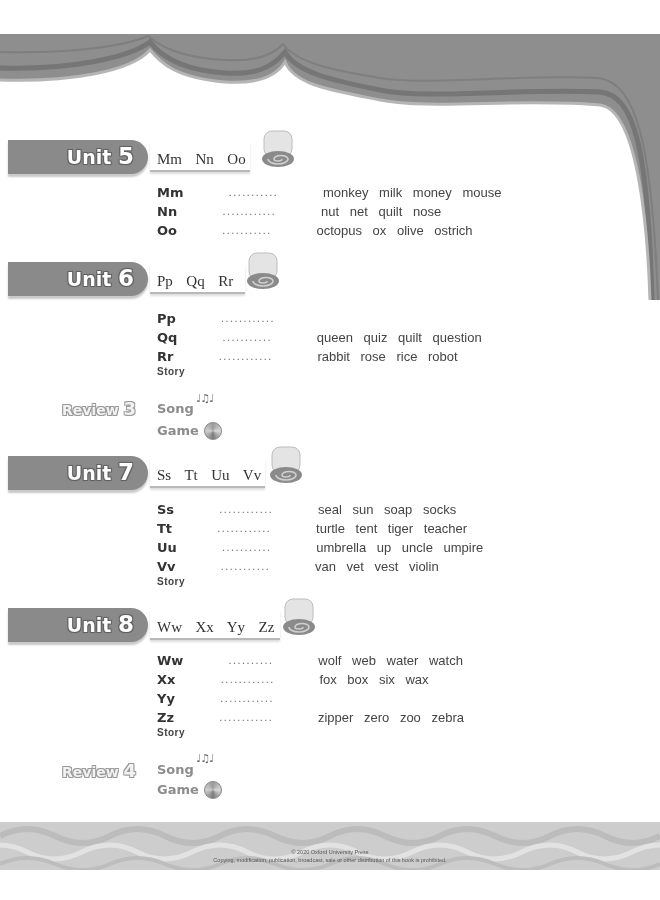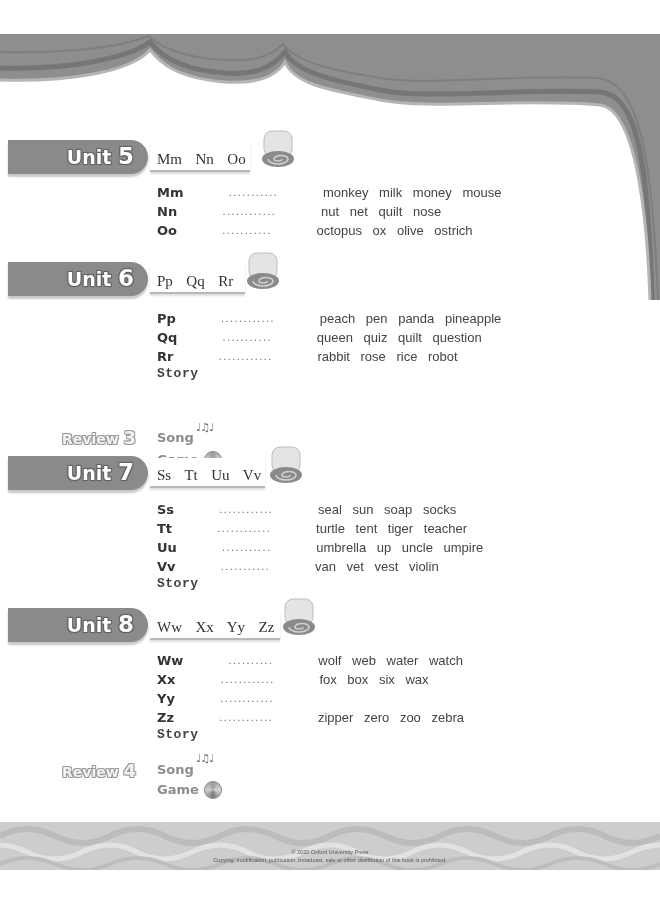--- a/index.html
+++ b/index.html
@@ -41,22 +41,22 @@
     .scroll-roll {
       position: absolute; width: 40px; height: 40px; top: -8px;
     }
 
     .word-list { position: absolute; left: 157px; }
     .word-row { height: 19px; display: flex; align-items: center; font-size: 13px; white-space: nowrap; gap: 45px; }
     .word-row .letter { font-weight: bold; color: #333; font-family: "DejaVu Sans", sans-serif; }
     .word-row .dots { color: #777; letter-spacing: 1px; font-size: 11px; }
     .word-row .words { color: #444; word-spacing: 7px; font-family: "Liberation Sans", sans-serif; font-size: 13px; }
     .story {
-      height: 19px; font-weight: bold; font-size: 13px; color: #444;
-      font-family: Liberation Mono, monospace; letter-spacing: 0.5px;
+      height: 19px; font-weight: bold; font-size: 10px; color: #444;
+      font-family: Liberation Sans, sans-serif; letter-spacing: 0.5px;
     }
 
     .review-block { position: absolute; left: 0; width: 320px; }
     .review-label {
       position: absolute; left: 62px; top: 0px;
       font-family: "DejaVu Sans", sans-serif; font-weight: bold; font-size: 14px;
       color: #f2f2f2;
       text-shadow: 1px 1px 0 #9a9a9a, -1px -1px 0 #9a9a9a, 1px -1px 0 #9a9a9a, -1px 1px 0 #9a9a9a;
     }
     .review-label .num { font-size: 18px; }
@@ -121,36 +121,35 @@
   <svg class="scroll-roll" style="left:243px;" viewBox="0 0 40 40">
     <rect x="6" y="2" width="28" height="26" rx="8" fill="#e4e4e4" stroke="#bdbdbd"></rect>
     <ellipse cx="20" cy="30" rx="16" ry="8" fill="#8a8a8a"></ellipse>
     <path d="M20,30 m-10,0 a10,5 0 1,0 20,0 a7,3.5 0 1,0 -14,0 a4,2 0 1,0 8,0" fill="none" stroke="#d0d0d0" stroke-width="1.6"></path>
   </svg>
 </div>
 <div class="word-list" style="top:309px;">
   <div class="word-row">
       <span class="letter">Pp</span>
       <span class="dots">............</span>
-      <span class="words">peach pen panda pineapple</span>
     </div>
   <div class="word-row">
       <span class="letter">Qq</span>
       <span class="dots">...........</span>
       <span class="words">queen quiz quilt question</span>
     </div>
   <div class="word-row">
       <span class="letter">Rr</span>
       <span class="dots">............</span>
       <span class="words">rabbit rose rice robot</span>
     </div>
   <div class="story">Story</div>
 </div>
 
-<div class="review-block" style="top:398px; height:48px;margin-top:29px;">
+<div class="review-block" style="top:398px; height:48px;">
   <span class="review-label"><span>Review</span> <span class="num">3</span></span>
   <span class="review-item" style="top:3px;">Song</span>
   <span class="notes-icon" style="left:196px; top:-6px;">♩♫♩</span>
   <span class="review-item" style="top:25px;">Game</span>
   <span class="disc-icon" style="left:204px; top:24px;"></span>
 </div>
 
 <div class="unit-header" style="top:453px;">
   <div class="unit-tab">
     <span class="unit-label"><span>Unit</span> <span class="num">7</span></span>

